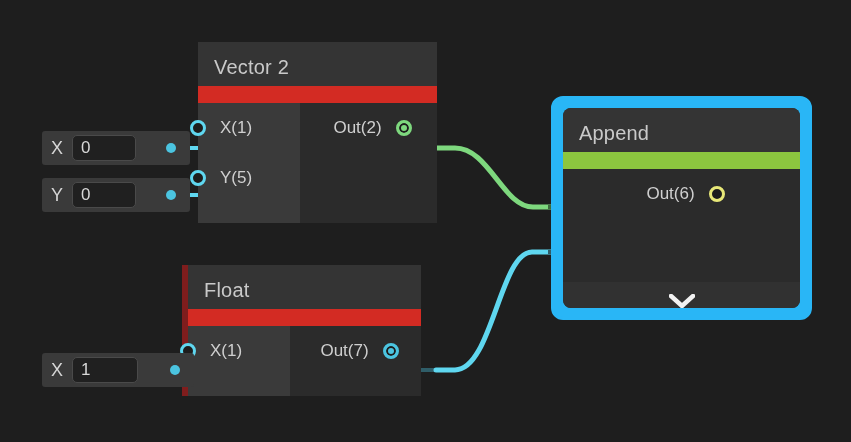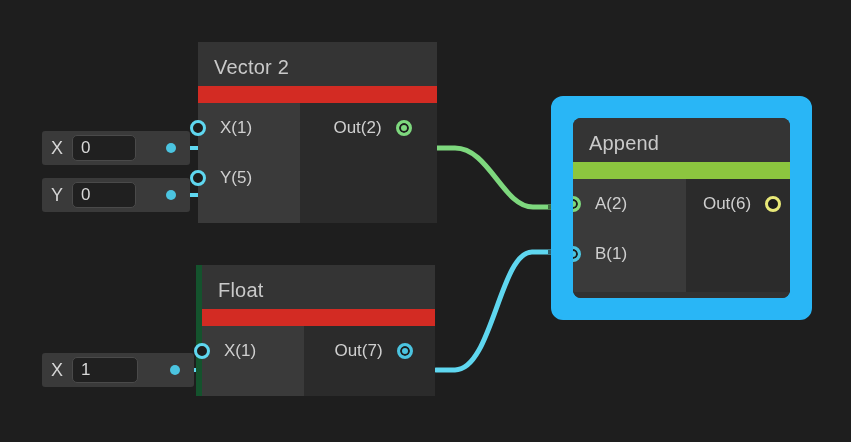--- a/index.html
+++ b/index.html
@@ -21,28 +21,28 @@
     left: 0; top: 0;
     width: 851px;
     height: 442px;
     pointer-events: none;
     z-index: 5;
   }
 
   
   .node {
     position: absolute;
-    background: #14532d;
+    background: #7f1d1d;
     z-index: 10;
     box-sizing: border-box;
   }
   .node.selected {
     border: 3px solid #29b6f6;
     border-radius: 12px;
-    padding: 19px;
+    padding: 9px;
     background: #29b6f6;
     z-index: 20;
   }
   .node.selected .node-inner {
     border-radius: 8px;
     overflow: hidden;
     background: #303030;
     height: 100%;
   }
   .node-inner {
@@ -237,21 +237,21 @@
         <div class="col-out">
           <div class="port-row out">
             <span class="port-label">Out(2)</span>
             <span class="port dot-green"></span>
           </div>
         </div>
       </div>
     </div>
   </div>
 
-  <div class="node" style="left:196px; top:265px; width:239px; height:131px;padding-left:6px;">
+  <div class="node" style="left:182px; top:265px; width:239px; height:131px;padding-left:6px;">
     <div class="node-inner">
       <div class="node-title">Float</div>
       <div class="accent-bar" style="background:#d32b23;"></div>
       <div class="node-body" style="height:70px;">
         <div class="col-in" style="width:102px;">
           <div class="port-row">
             <span class="port ring-cyan"></span>
             <span class="port-label">X(1)</span>
           </div>
         </div>
@@ -263,30 +263,20 @@
         </div>
       </div>
     </div>
   </div>
 
   <div class="node selected" style="left:551px; top:96px; width:261px; height:224px;">
     <div class="node-inner">
       <div class="node-title">Append</div>
       <div class="accent-bar" style="background:#8cc63f;"></div>
       <div class="node-body" style="height:113px;">
-        <div class="col-in" style="width:113px;">
-          <div class="port-row">
-            <span class="port dot-green"></span>
-            <span class="port-label">A(2)</span>
-          </div>
-          <div class="port-row">
-            <span class="port dot-cyan"></span>
-            <span class="port-label">B(1)</span>
-          </div>
-        </div>
         <div class="col-out">
           <div class="port-row out">
             <span class="port-label">Out(6)</span>
             <span class="port ring-yellow"></span>
           </div>
         </div>
       </div>
       <div class="node-footer">
         <svg class="chev" width="26" height="15" viewBox="0 0 26 15">
           <path d="M2,2 L13,12 L24,2" stroke="#f2f2f2" stroke-width="4.5" fill="none" stroke-linecap="square" stroke-linejoin="miter"></path>

